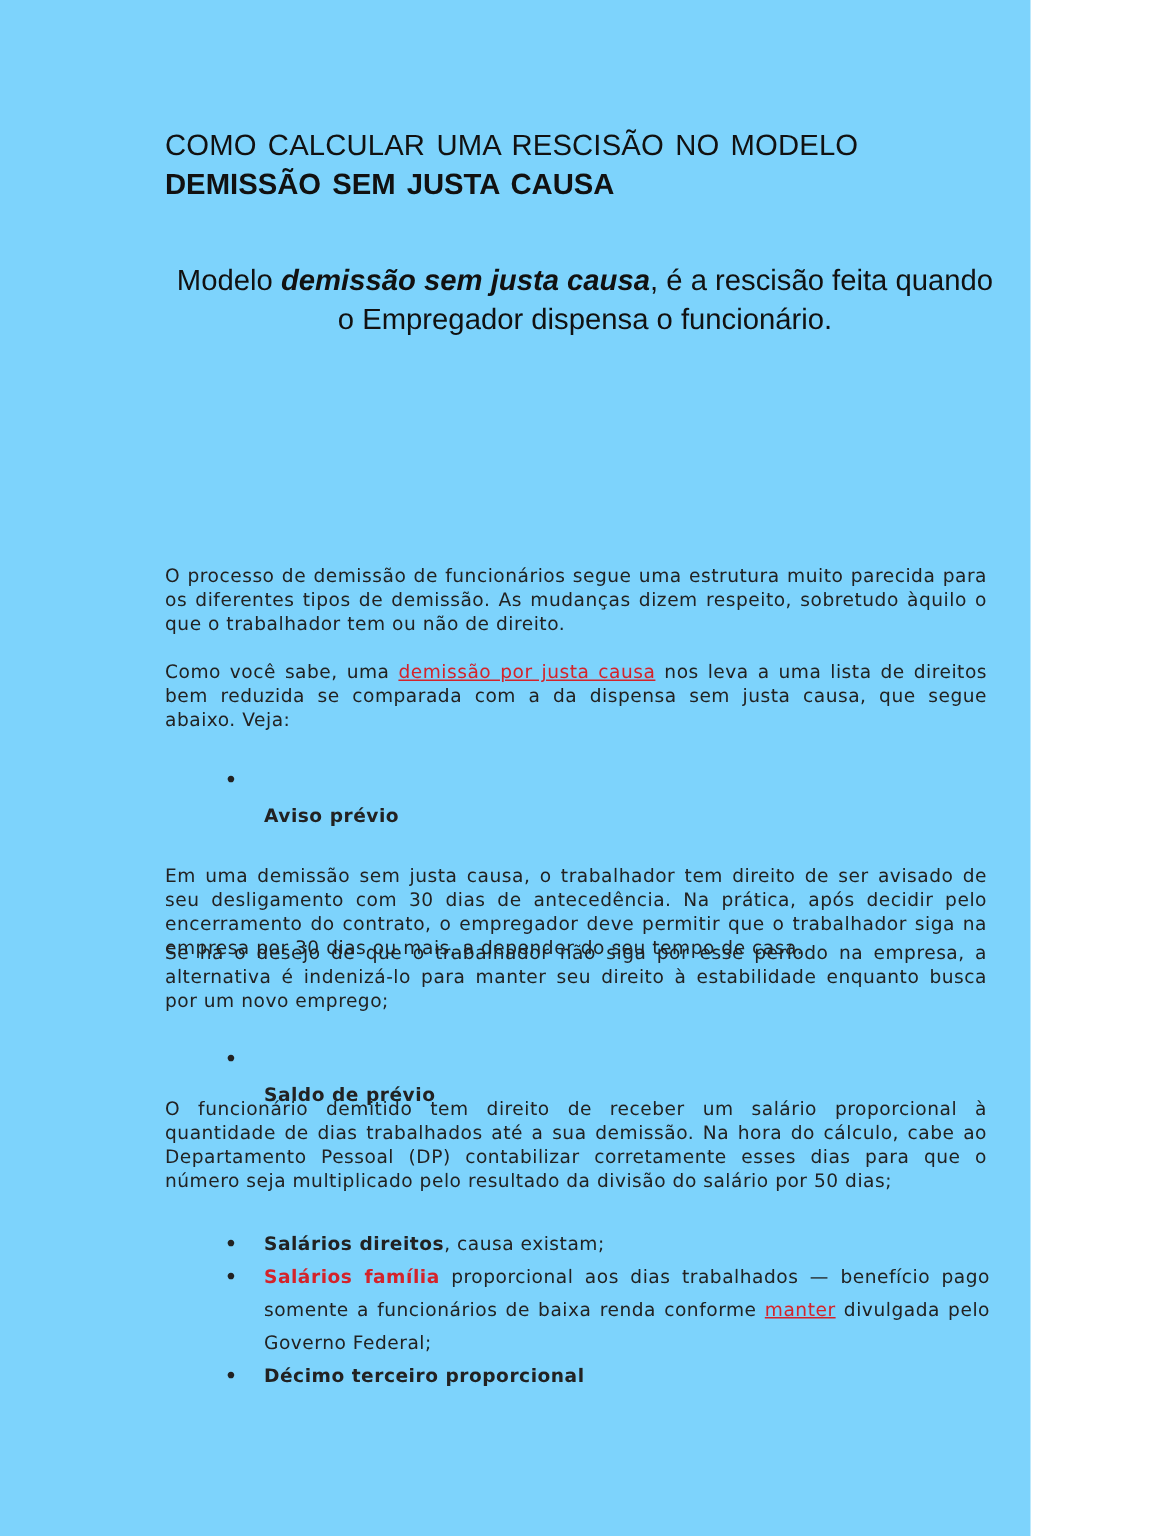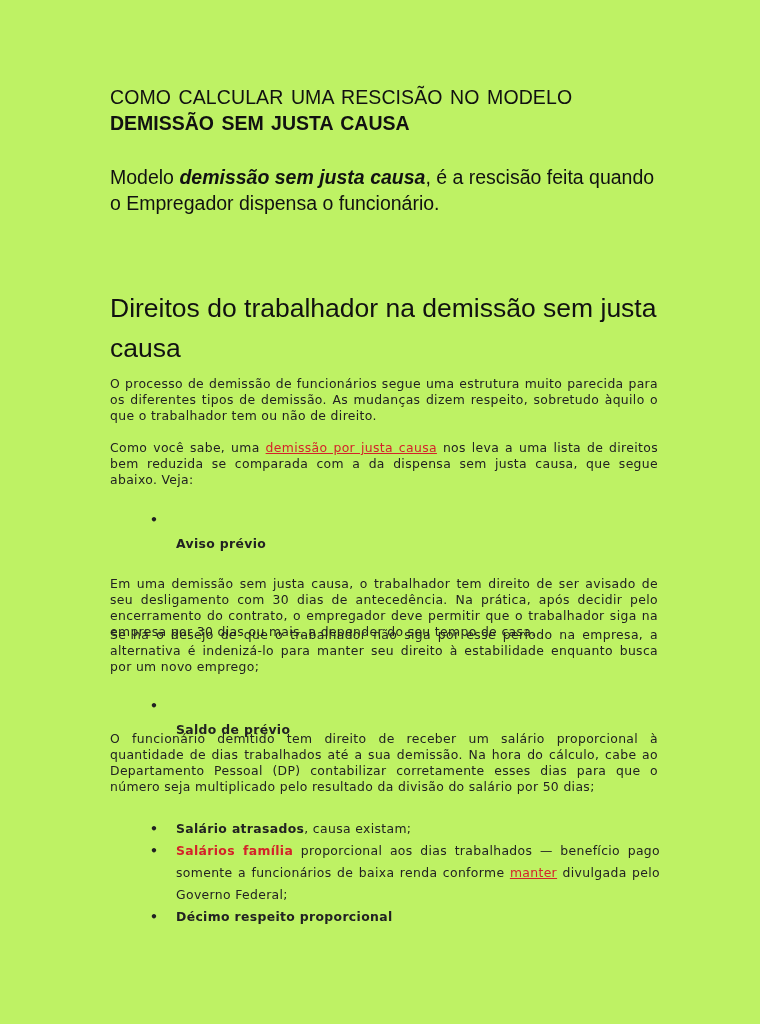--- a/index.html
+++ b/index.html
@@ -1,25 +1,25 @@
 <!DOCTYPE html>
 <html><head>
 <meta charset="utf-8">
 <style>
   html, body { margin: 0; padding: 0; background: #ffffff; }
   body { width: 768px; height: 1024px; position: relative; overflow: hidden; color: #000; }
-  .page { position: absolute; left: 0; top: 0; width: 760px; height: 1024px; background: #bef264; }
+  .page { position: absolute; left: 0; top: 0; width: 687px; height: 1024px; background: #7dd3fc; }
   .sans { font-family: "Liberation Sans", sans-serif; }
   .verd { font-family: "DejaVu Sans", sans-serif; }
 
   .title { position: absolute; left: 110px; top: 84px; font-size: 19.5px; line-height: 26px; color: #111; }
   .title .line1 { letter-spacing: 0.1px; word-spacing: 2px; }
   .title .line2 { font-weight: bold; word-spacing: 2px; }
 
-  .intro { position: absolute; left: 110px; top: 164px; width: 560px; font-size: 19.5px; line-height: 26px; color: #111; }
+  .intro { position: absolute; left: 110px; top: 174px; width: 560px; font-size: 19.5px; line-height: 26px; color: #111; text-align: center; }
   .intro .em { font-weight: bold; font-style: italic; }
 
   .h2 { position: absolute; left: 110px; top: 288px; width: 560px; font-size: 26.5px; line-height: 40px; color: #111; }
 
   .p { position: absolute; left: 110px; width: 548px; font-size: 12.4px; line-height: 16px; color: #222; text-align: justify; letter-spacing: 0.35px; }
   .link { color: #d4232a; text-decoration: underline; }
   .red-bold { color: #d4232a; font-weight: bold; }
 
   .bullet { position: absolute; left: 150px; font-size: 12.4px; line-height: 16px; color: #222; letter-spacing: 0.35px; }
   .bullet .dot { position: absolute; left: 0; top: 0; font-weight: bold; }
@@ -35,21 +35,20 @@
 
 <div class="page">
 
   <div class="title sans">
     <div class="line1">COMO CALCULAR UMA RESCISÃO NO MODELO</div>
     <div class="line2">DEMISSÃO SEM JUSTA CAUSA</div>
   </div>
 
   <div class="intro sans"><span>Modelo </span><span class="em">demissão sem justa causa</span><span>, é a rescisão feita quando o Empregador dispensa o funcionário.</span></div>
 
-  <div class="h2 sans">Direitos do trabalhador na demissão sem justa causa</div>
 
   <div class="p verd" style="top:376px;">O processo de demissão de funcionários segue uma estrutura muito parecida para os diferentes tipos de demissão. As mudanças dizem respeito, sobretudo àquilo o que o trabalhador tem ou não de direito.</div>
 
   <div class="p verd" style="top:440px;"><span>Como você sabe, uma </span><a class="link">demissão por justa causa</a><span> nos leva a uma lista de direitos bem reduzida se comparada com a da dispensa sem justa causa, que segue abaixo. Veja:</span></div>
 
   <div class="bullet verd" style="top:512px;">
     <span class="dot">•</span>
     <span class="txt b">Aviso prévio</span>
   </div>
 
@@ -60,25 +59,25 @@
   <div class="bullet verd" style="top:698px;">
     <span class="dot">•</span>
     <span class="txt b">Saldo de prévio</span>
   </div>
 
   <div class="p verd" style="top:731px;">O funcionário demitido tem direito de receber um salário proporcional à quantidade de dias trabalhados até a sua demissão. Na hora do cálculo, cabe ao Departamento Pessoal (DP) contabilizar corretamente esses dias para que o número seja multiplicado pelo resultado da divisão do salário por 50 dias;</div>
 
   <div class="list verd">
     <div class="item">
       <span class="dot">•</span>
-      <span class="b">Salário atrasados</span><span>, causa existam;</span>
+      <span class="b">Salários direitos</span><span>, causa existam;</span>
     </div>
     <div class="item">
       <span class="dot">•</span>
       <span class="red-bold">Salários família</span><span> proporcional aos dias trabalhados — benefício pago somente a funcionários de baixa renda conforme </span><a class="link">manter</a><span> divulgada pelo Governo Federal;</span>
     </div>
     <div class="item">
       <span class="dot">•</span>
-      <span class="b">Décimo respeito proporcional</span>
+      <span class="b">Décimo terceiro proporcional</span>
     </div>
   </div>
 
 </div>
 
 </body></html>

